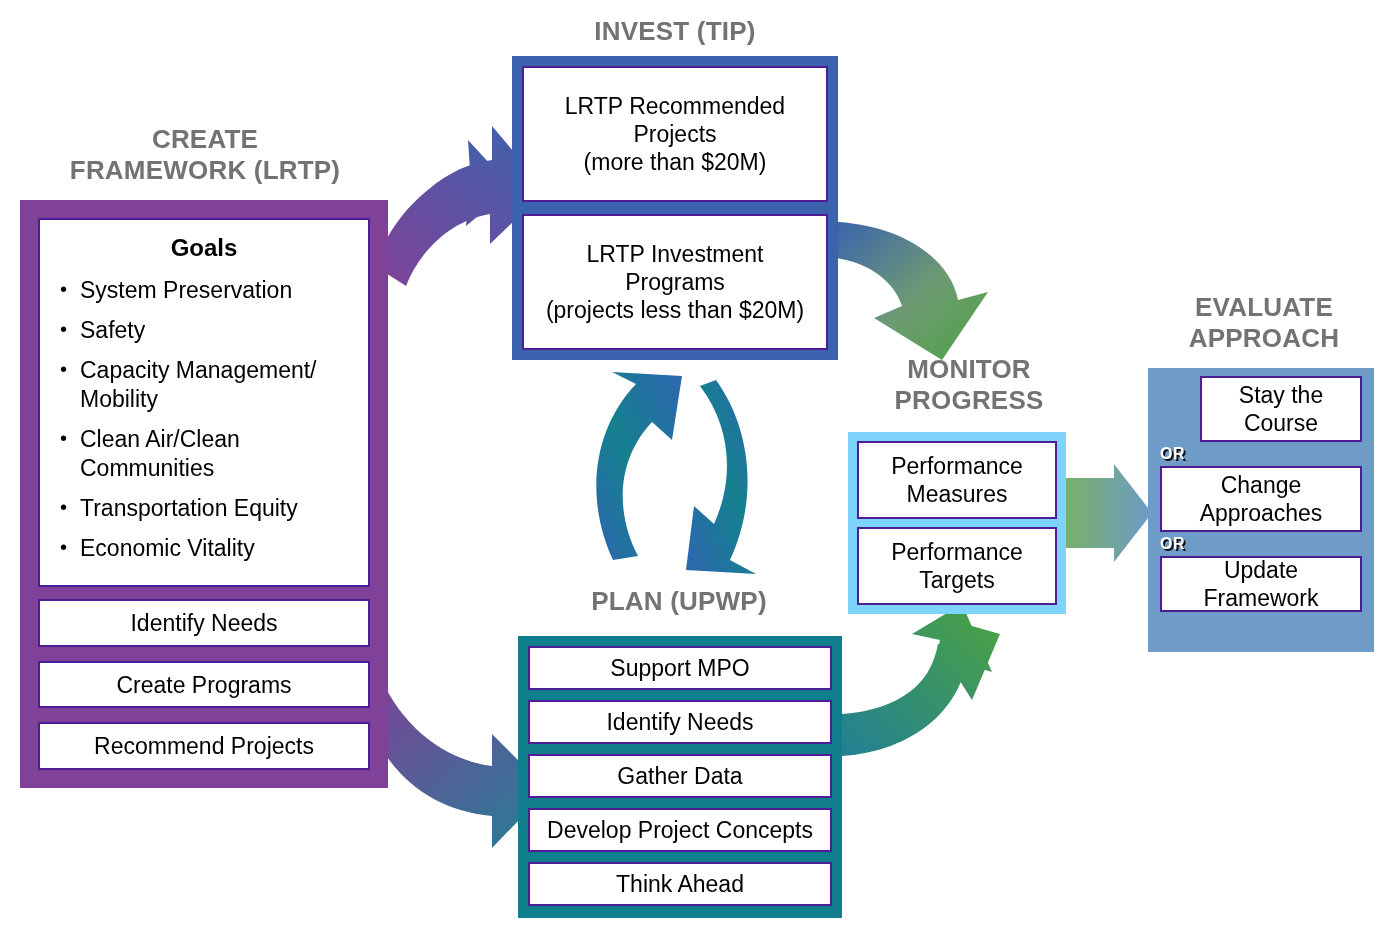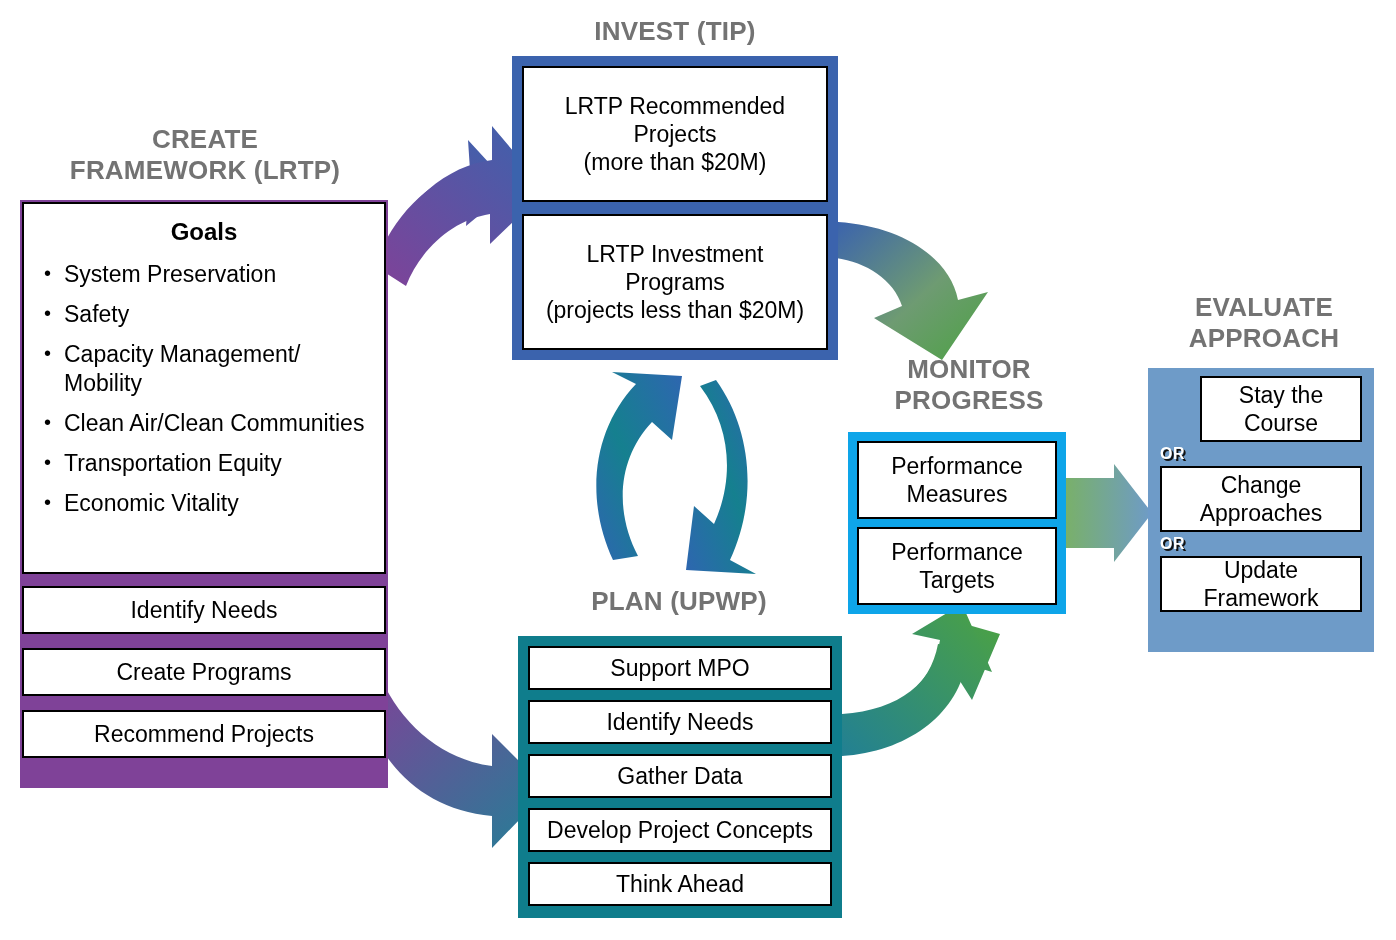--- a/index.html
+++ b/index.html
@@ -32,21 +32,21 @@
   
   .panel {
     position: absolute;
     display: flex;
     flex-direction: column;
   }
 
   
   .card {
     background: #ffffff;
-    border: 2px solid #000000;
+    border: 2px solid #4c1d95;
     display: flex;
     flex-direction: column;
     align-items: center;
     justify-content: center;
     text-align: center;
     font-size: 23px;
     line-height: 28px;
     color: #000000;
   }
   .card-lines { white-space: pre-line; }
@@ -177,21 +177,21 @@
              C 618,458 614,510 638,556 Z"></path>
     <path fill="url(#g-cycle-right)" d="M716,380
              C 752,430 758,500 730,560
              L 756,574 L 686,570 L 694,506 L 714,524
              C 734,480 732,428 700,386 Z"></path>
   </svg>
 
   <div class="section-title" style="left:20px; top:124px; width:370px;">CREATE
 FRAMEWORK (LRTP)</div>
 
-  <div class="panel" style="left:20px; top:200px; width:368px; height:588px; background:#7F4298; padding:2px;">
+  <div class="panel" style="left:20px; top:200px; width:368px; height:588px; background:#7F4298; padding:18px;">
 
     <div class="card goals-card" style="height:372px;">
       <div class="goals-title">Goals</div>
       <ul class="goals-list">
         <li>System Preservation</li>
         <li>Safety</li>
         <li>Capacity Management/ Mobility</li>
         <li>Clean Air/Clean Communities</li>
         <li>Transportation Equity</li>
         <li>Economic Vitality</li>
@@ -228,21 +228,21 @@
     <div class="card" style="height:44px;">Gather Data</div>
     <div style="height:10px;"></div>
     <div class="card" style="height:44px;">Develop Project Concepts</div>
     <div style="height:10px;"></div>
     <div class="card" style="height:44px;">Think Ahead</div>
   </div>
 
   <div class="section-title" style="left:858px; top:354px; width:222px;">MONITOR
 PROGRESS</div>
 
-  <div class="panel" style="left:848px; top:432px; width:218px; height:182px; background:#0ea5e9; padding:9px;">
+  <div class="panel" style="left:848px; top:432px; width:218px; height:182px; background:#7dd3fc; padding:9px;">
     <div class="card card-lines" style="height:78px;">Performance
 Measures</div>
     <div style="height:8px;"></div>
     <div class="card card-lines" style="height:78px;">Performance
 Targets</div>
   </div>
 
   <div class="section-title" style="left:1150px; top:292px; width:228px;">EVALUATE
 APPROACH</div>
 

